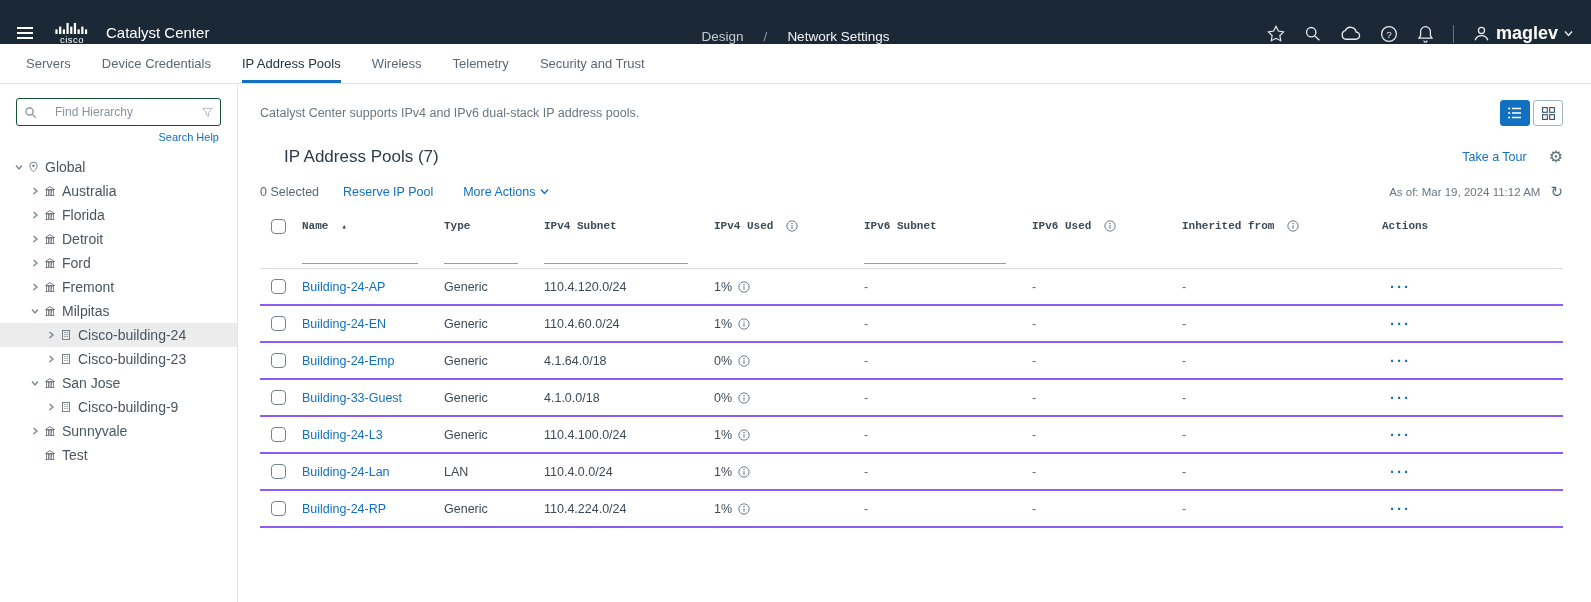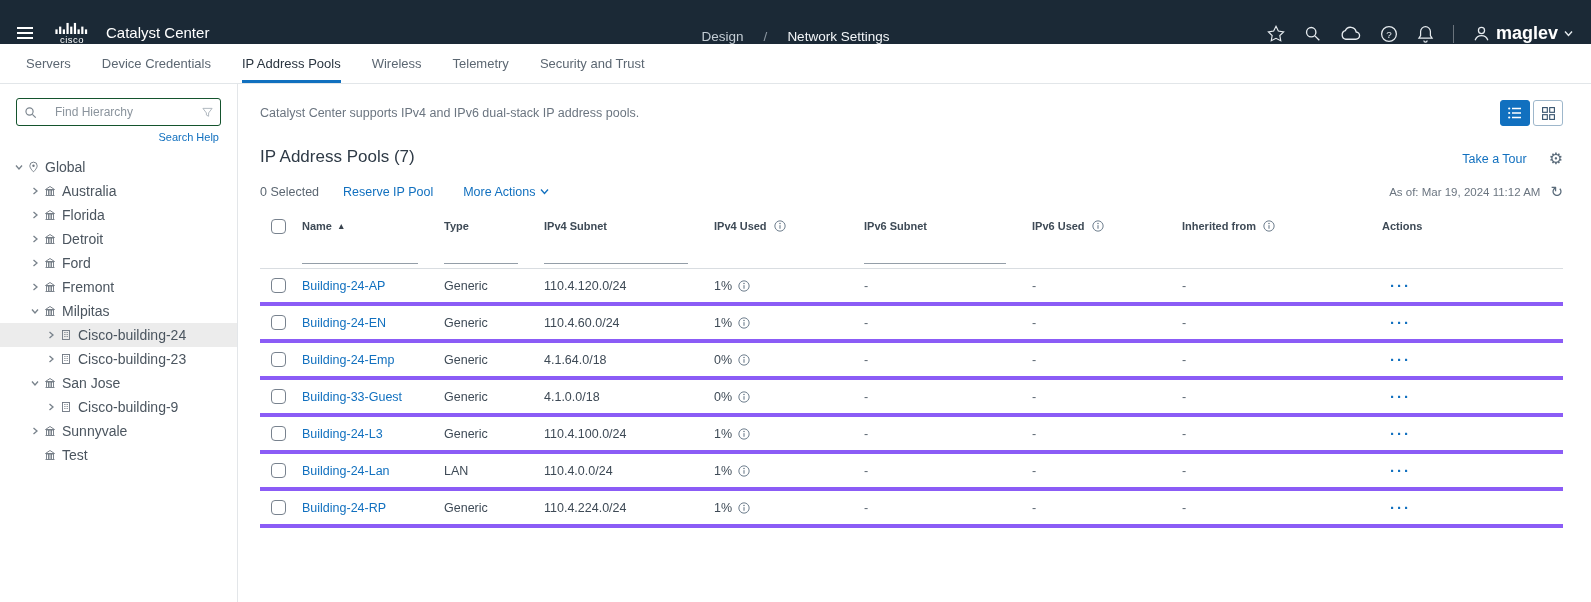--- a/index.html
+++ b/index.html
@@ -61,43 +61,43 @@
 
   .subnet-row { margin-top:17px; display:flex; align-items:center; gap:12px; }
   .subnet-label { font-size:12px; color:#39434e; }
   .seg { display:flex; border:1px solid #c9d0d6; border-radius:2px; overflow:hidden; }
   .seg-btn { height:22px; padding:0 14px; font-size:12px; display:flex; align-items:center;
     background:#fff; color:#5c6772; border:none; border-left:1px solid #c9d0d6; cursor:pointer;
     font-family:"Liberation Sans", sans-serif; }
   .seg-btn:first-child { border-left:none; }
   .seg-btn.active { background:#1170bf; color:#fff; font-weight:600; }
 
-  .title-row { margin-top:21px; display:flex; align-items:flex-end; }
+  .title-row { margin-top:21px; display:flex; align-items:center;margin-left:24px; }
   .page-title { font-size:17px; font-weight:400; color:#2e3a46; }
   .title-right { margin-left:auto; display:flex; align-items:center; gap:22px; }
   .link { color:#1170bf; font-size:12.5px; cursor:pointer; text-decoration:none; }
   .gear-btn { background:none; border:none; color:#5a6b7a; font-size:16px; cursor:pointer; line-height:1; }
 
   .toolbar-row { margin-top:17px; display:flex; align-items:center; }
   .selected-count { font-size:12.5px; color:#5c6772; margin-right:24px; }
   .toolbar-link { margin-right:30px; display:flex; align-items:center; gap:5px; }
   .toolbar-right { margin-left:auto; display:flex; align-items:center; gap:10px; }
   .as-of { font-size:11.5px; color:#6b7580; }
   .refresh-btn { background:none; border:none; color:#5a6b7a; font-size:15px; cursor:pointer; line-height:1; }
 
   
   .grid-row { display:grid; grid-template-columns:34px 142px 100px 170px 150px 168px 150px 200px 1fr; align-items:center; }
   .thead { margin-top:14px; height:26px; }
-  .th { font-size:11px; color:#3e4a56; font-weight:700; padding-left:8px; display:flex; align-items:center; gap:7px; }
+  .th { font-size:11px; color:#3e4a56; font-weight:700; padding-left:8px; display:flex; align-items:center; gap:13px;font-family:Liberation Mono, monospace; }
   .sort-arrow { font-size:9px; color:#39434e; }
   .info-i { color:#647585; display:flex; cursor:pointer; background:none; border:none; padding:0; }
   .tfilters { height:30px; border-bottom:1px solid #d9dde1; align-items:end; padding-bottom:4px; }
   .f-input { width:calc(100% - 26px); margin-left:8px; border:none; border-bottom:1px solid #949ea8;
     height:18px; font-size:12px; font-family:"Liberation Sans", sans-serif; color:#39434e; outline:none; }
-  .trow { height:37px; border-bottom:4px solid #8b5cf6; }
+  .trow { height:37px; border-bottom:2px solid #8b5cf6; }
   .cell { font-size:12.5px; color:#3e4a56; padding-left:8px; display:flex; align-items:center; gap:6px; }
   .cell.name a { font-size:12.5px; }
   .dash { color:#5c6772; }
   .checkbox { width:15px; height:15px; border:1px solid #78828e; border-radius:4px; background:#fff;
     display:inline-block; margin-left:3px; cursor:pointer; }
   .row-actions { color:#1170bf; font-size:15px; font-weight:700; letter-spacing:2px; cursor:pointer;
     background:none; border:none; padding:0 0 0 8px; line-height:1; }
 </style>
 </head>
 <body>

